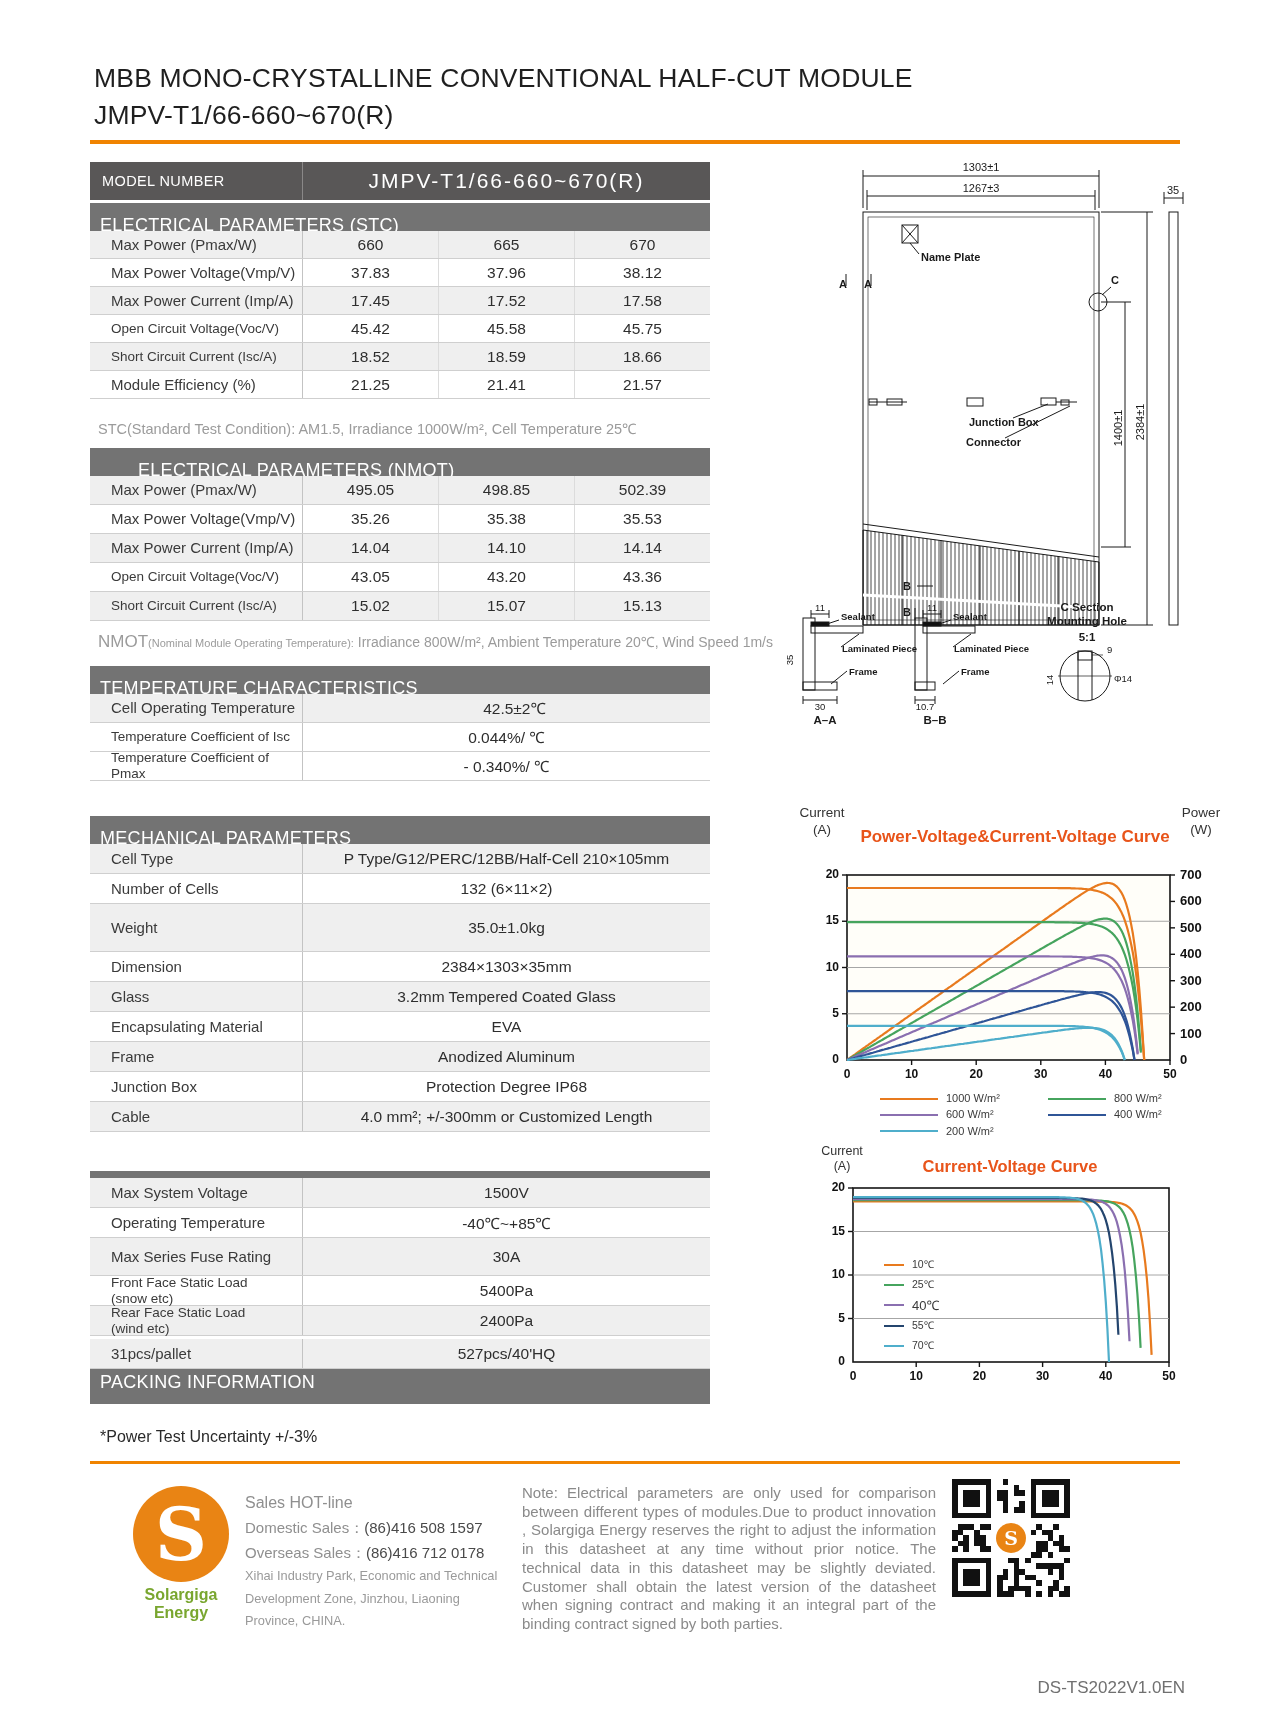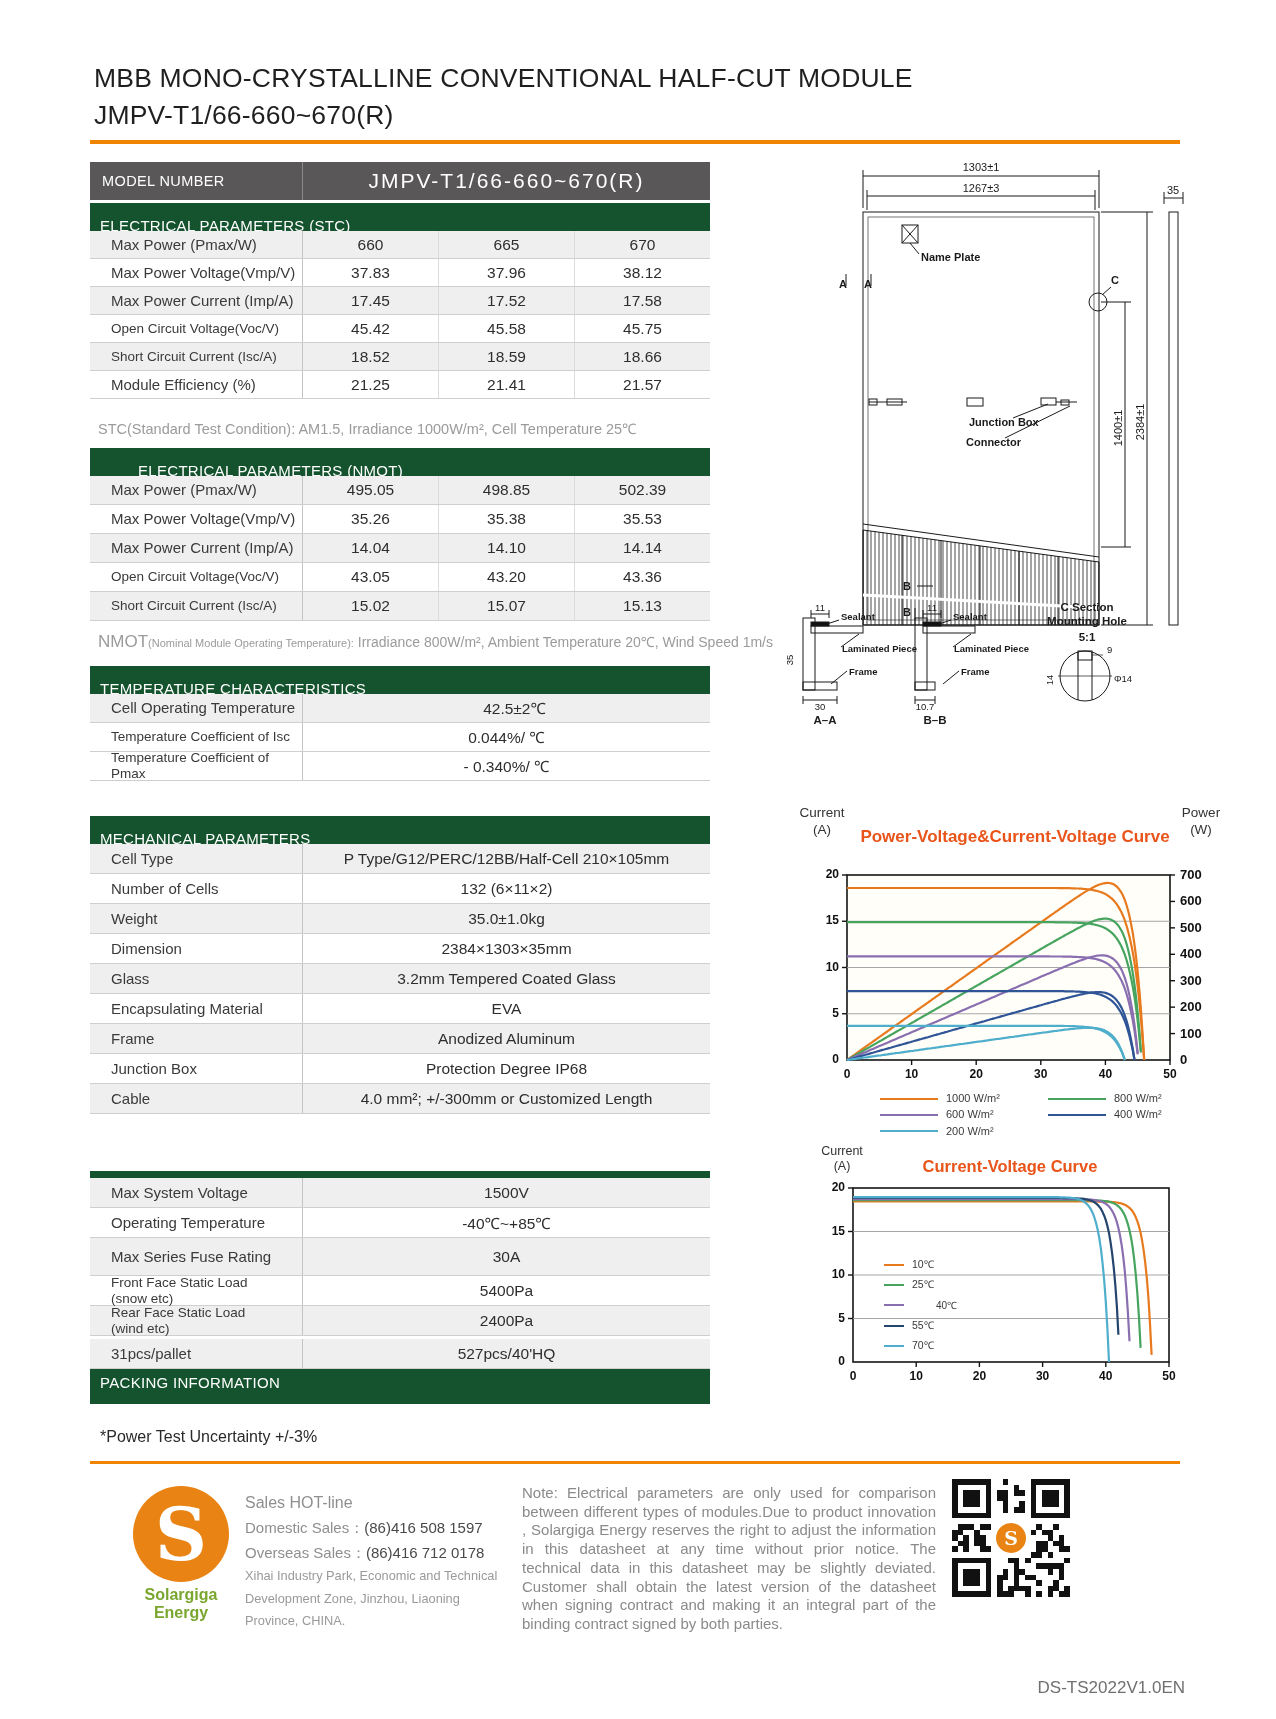--- a/index.html
+++ b/index.html
@@ -7,21 +7,21 @@
         font-family:"Liberation Sans",sans-serif;color:#222;}
   .abs{position:absolute;}
   
   #title{left:94px;top:60px;width:900px;font-size:26.5px;line-height:37px;color:#1f1f1f;letter-spacing:0.2px;}
   .rule{background:#F08300;height:4px;left:90px;width:1090px;}
   
   #model-bar{left:90px;top:162px;width:620px;height:38px;background:#595757;display:flex;}
   #model-bar .mlab{width:213px;display:flex;align-items:center;padding-left:12px;color:#fff;font-size:14.5px;letter-spacing:0.4px;border-right:1px solid #8a8888;box-sizing:border-box;}
   #model-bar .mval{flex:1;display:flex;align-items:center;justify-content:center;color:#fff;font-size:21px;letter-spacing:2px;}
   
-  .sec-h{left:90px;width:620px;height:44px;background:#14532d;color:#fff;display:flex;align-items:center;padding-left:10px;box-sizing:border-box;font-size:15px;letter-spacing:0.3px;}
+  .sec-h{left:90px;width:620px;height:44px;background:#737373;color:#fff;display:flex;align-items:center;padding-left:10px;box-sizing:border-box;font-size:18px;letter-spacing:0.3px;}
   
   .tbl{left:90px;width:620px;}
   .trow{display:flex;align-items:stretch;border-bottom:1px solid #cfcfcf;box-sizing:border-box;}
   .trow.odd{background:#EFEFEF;}
   .trow.even{background:#FFFFFF;}
   .tlabel{width:213px;box-sizing:border-box;padding-left:21px;display:flex;flex-direction:column;justify-content:center;font-size:15px;color:#3a3a3a;border-right:1px solid #c3c3c3;line-height:16px;}
   .tlabel.small{font-size:13.5px;}
   .tval{flex:1;display:flex;align-items:center;justify-content:center;font-size:15.5px;color:#2e2e2e;border-right:1px solid #dcdcdc;}
   .tval:last-child{border-right:none;}
   .note-gray{color:#9b9b9b;font-size:14.5px;}
@@ -194,21 +194,21 @@
           <div>Cell Type</div>
         </div>
         <div class="tval">P Type/G12/PERC/12BB/Half-Cell  210×105mm</div>
       </div>
       <div class="trow even" style="height: 30px;">
         <div class="tlabel">
           <div>Number of Cells</div>
         </div>
         <div class="tval">132 (6×11×2)</div>
       </div>
-      <div class="trow odd" style="height: 30px;">
+      <div class="trow odd" style="height: 48px;">
         <div class="tlabel">
           <div>Weight</div>
         </div>
         <div class="tval">35.0±1.0kg</div>
       </div>
       <div class="trow even" style="height: 30px;">
         <div class="tlabel">
           <div>Dimension</div>
         </div>
         <div class="tval">2384×1303×35mm</div>
@@ -657,17 +657,17 @@
       <line x1="316" y1="174" x2="316" y2="179" stroke="#141414" stroke-width="1.4"></line>
       <path d="M0.0 13.5L1.6 13.5L3.2 13.5L4.7 13.5L6.3 13.5L7.9 13.5L9.5 13.5L11.1 13.5L12.6 13.5L14.2 13.5L15.8 13.5L17.4 13.5L19.0 13.5L20.5 13.5L22.1 13.5L23.7 13.5L25.3 13.5L26.9 13.5L28.4 13.5L30.0 13.5L31.6 13.5L33.2 13.5L34.8 13.5L36.3 13.5L37.9 13.5L39.5 13.5L41.1 13.5L42.7 13.5L44.2 13.5L45.8 13.5L47.4 13.5L49.0 13.5L50.6 13.5L52.1 13.5L53.7 13.5L55.3 13.5L56.9 13.5L58.5 13.5L60.0 13.5L61.6 13.5L63.2 13.5L64.8 13.5L66.4 13.5L67.9 13.5L69.5 13.5L71.1 13.5L72.7 13.5L74.3 13.5L75.8 13.5L77.4 13.5L79.0 13.5L80.6 13.5L82.2 13.5L83.7 13.5L85.3 13.5L86.9 13.5L88.5 13.5L90.1 13.5L91.6 13.5L93.2 13.5L94.8 13.5L96.4 13.5L98.0 13.5L99.5 13.5L101.1 13.5L102.7 13.5L104.3 13.5L105.9 13.5L107.4 13.5L109.0 13.5L110.6 13.5L112.2 13.5L113.8 13.5L115.3 13.5L116.9 13.5L118.5 13.5L120.1 13.5L121.7 13.5L123.2 13.5L124.8 13.5L126.4 13.5L128.0 13.5L129.6 13.5L131.1 13.5L132.7 13.5L134.3 13.5L135.9 13.5L137.5 13.5L139.0 13.5L140.6 13.5L142.2 13.5L143.8 13.5L145.4 13.5L146.9 13.5L148.5 13.5L150.1 13.5L151.7 13.5L153.3 13.5L154.8 13.5L156.4 13.5L158.0 13.5L159.6 13.5L161.2 13.5L162.7 13.5L164.3 13.5L165.9 13.5L167.5 13.5L169.1 13.5L170.6 13.5L172.2 13.5L173.8 13.5L175.4 13.5L177.0 13.5L178.5 13.5L180.1 13.5L181.7 13.5L183.3 13.5L184.9 13.5L186.4 13.5L188.0 13.5L189.6 13.5L191.2 13.5L192.8 13.5L194.3 13.5L195.9 13.5L197.5 13.5L199.1 13.5L200.7 13.5L202.2 13.5L203.8 13.5L205.4 13.5L207.0 13.5L208.6 13.5L210.1 13.5L211.7 13.5L213.3 13.5L214.9 13.5L216.5 13.5L218.0 13.5L219.6 13.5L221.2 13.5L222.8 13.5L224.4 13.5L225.9 13.5L227.5 13.5L229.1 13.5L230.7 13.5L232.3 13.5L233.8 13.5L235.4 13.5L237.0 13.5L238.6 13.5L240.2 13.5L241.7 13.5L243.3 13.5L244.9 13.6L246.5 13.6L248.1 13.6L249.6 13.6L251.2 13.7L252.8 13.7L254.4 13.7L256.0 13.8L257.5 13.9L259.1 14.0L260.7 14.1L262.3 14.3L263.9 14.5L265.4 14.8L267.0 15.1L268.6 15.5L270.2 16.1L271.8 16.7L273.3 17.5L274.9 18.6L276.5 19.9L278.1 21.5L279.7 23.5L281.2 26.1L282.8 29.3L284.4 33.3L286.0 38.4L287.6 44.7L289.1 52.7L290.7 62.7L292.3 75.3L293.9 91.0L295.5 110.8L297.0 135.7L298.6 166.9" fill="none" stroke="#E87A1E" stroke-width="2.2" stroke-linejoin="round"></path>
       <path d="M0.0 12.2L1.6 12.2L3.2 12.2L4.7 12.2L6.3 12.2L7.9 12.2L9.5 12.2L11.1 12.2L12.6 12.2L14.2 12.2L15.8 12.2L17.4 12.2L19.0 12.2L20.5 12.2L22.1 12.2L23.7 12.2L25.3 12.2L26.9 12.2L28.4 12.2L30.0 12.2L31.6 12.2L33.2 12.2L34.8 12.2L36.3 12.2L37.9 12.2L39.5 12.2L41.1 12.2L42.7 12.2L44.2 12.2L45.8 12.2L47.4 12.2L49.0 12.2L50.6 12.2L52.1 12.2L53.7 12.2L55.3 12.2L56.9 12.2L58.5 12.2L60.0 12.2L61.6 12.2L63.2 12.2L64.8 12.2L66.4 12.2L67.9 12.2L69.5 12.2L71.1 12.2L72.7 12.2L74.3 12.2L75.8 12.2L77.4 12.2L79.0 12.2L80.6 12.2L82.2 12.2L83.7 12.2L85.3 12.2L86.9 12.2L88.5 12.2L90.1 12.2L91.6 12.2L93.2 12.2L94.8 12.2L96.4 12.2L98.0 12.2L99.5 12.2L101.1 12.2L102.7 12.2L104.3 12.2L105.9 12.2L107.4 12.2L109.0 12.2L110.6 12.2L112.2 12.2L113.8 12.2L115.3 12.2L116.9 12.2L118.5 12.2L120.1 12.2L121.7 12.2L123.2 12.2L124.8 12.2L126.4 12.2L128.0 12.2L129.6 12.2L131.1 12.2L132.7 12.2L134.3 12.2L135.9 12.2L137.5 12.2L139.0 12.2L140.6 12.2L142.2 12.2L143.8 12.2L145.4 12.2L146.9 12.2L148.5 12.2L150.1 12.2L151.7 12.2L153.3 12.2L154.8 12.2L156.4 12.2L158.0 12.2L159.6 12.2L161.2 12.2L162.7 12.2L164.3 12.2L165.9 12.2L167.5 12.2L169.1 12.2L170.6 12.2L172.2 12.2L173.8 12.2L175.4 12.2L177.0 12.2L178.5 12.2L180.1 12.2L181.7 12.2L183.3 12.2L184.9 12.2L186.4 12.2L188.0 12.2L189.6 12.2L191.2 12.2L192.8 12.2L194.3 12.2L195.9 12.2L197.5 12.2L199.1 12.2L200.7 12.2L202.2 12.2L203.8 12.2L205.4 12.2L207.0 12.2L208.6 12.2L210.1 12.2L211.7 12.2L213.3 12.2L214.9 12.2L216.5 12.2L218.0 12.2L219.6 12.2L221.2 12.2L222.8 12.2L224.4 12.2L225.9 12.2L227.5 12.2L229.1 12.2L230.7 12.2L232.3 12.2L233.8 12.2L235.4 12.3L237.0 12.3L238.6 12.3L240.2 12.3L241.7 12.4L243.3 12.4L244.9 12.5L246.5 12.6L248.1 12.7L249.6 12.8L251.2 13.0L252.8 13.2L254.4 13.4L256.0 13.7L257.5 14.1L259.1 14.7L260.7 15.3L262.3 16.1L263.9 17.1L265.4 18.3L267.0 19.9L268.6 21.8L270.2 24.3L271.8 27.4L273.3 31.3L274.9 36.2L276.5 42.3L278.1 50.0L279.7 59.6L281.2 71.7L282.8 86.9L284.4 106.0L286.0 129.9L287.6 159.9" fill="none" stroke="#46A45E" stroke-width="2.2" stroke-linejoin="round"></path>
       <path d="M0.0 11.1L1.6 11.1L3.2 11.1L4.7 11.1L6.3 11.1L7.9 11.1L9.5 11.1L11.1 11.1L12.6 11.1L14.2 11.1L15.8 11.1L17.4 11.1L19.0 11.1L20.5 11.1L22.1 11.1L23.7 11.1L25.3 11.1L26.9 11.1L28.4 11.1L30.0 11.1L31.6 11.1L33.2 11.1L34.8 11.1L36.3 11.1L37.9 11.1L39.5 11.1L41.1 11.1L42.7 11.1L44.2 11.1L45.8 11.1L47.4 11.1L49.0 11.1L50.6 11.1L52.1 11.1L53.7 11.1L55.3 11.1L56.9 11.1L58.5 11.1L60.0 11.1L61.6 11.1L63.2 11.1L64.8 11.1L66.4 11.1L67.9 11.1L69.5 11.1L71.1 11.1L72.7 11.1L74.3 11.1L75.8 11.1L77.4 11.1L79.0 11.1L80.6 11.1L82.2 11.1L83.7 11.1L85.3 11.1L86.9 11.1L88.5 11.1L90.1 11.1L91.6 11.1L93.2 11.1L94.8 11.1L96.4 11.1L98.0 11.1L99.5 11.1L101.1 11.1L102.7 11.1L104.3 11.1L105.9 11.1L107.4 11.1L109.0 11.1L110.6 11.1L112.2 11.1L113.8 11.1L115.3 11.1L116.9 11.1L118.5 11.1L120.1 11.1L121.7 11.1L123.2 11.1L124.8 11.1L126.4 11.1L128.0 11.1L129.6 11.1L131.1 11.1L132.7 11.1L134.3 11.1L135.9 11.1L137.5 11.1L139.0 11.1L140.6 11.1L142.2 11.1L143.8 11.1L145.4 11.1L146.9 11.1L148.5 11.1L150.1 11.1L151.7 11.1L153.3 11.1L154.8 11.1L156.4 11.1L158.0 11.1L159.6 11.1L161.2 11.1L162.7 11.1L164.3 11.1L165.9 11.1L167.5 11.1L169.1 11.1L170.6 11.1L172.2 11.1L173.8 11.1L175.4 11.1L177.0 11.1L178.5 11.1L180.1 11.1L181.7 11.1L183.3 11.1L184.9 11.1L186.4 11.1L188.0 11.1L189.6 11.1L191.2 11.1L192.8 11.1L194.3 11.1L195.9 11.1L197.5 11.1L199.1 11.1L200.7 11.1L202.2 11.1L203.8 11.1L205.4 11.1L207.0 11.1L208.6 11.1L210.1 11.1L211.7 11.1L213.3 11.2L214.9 11.2L216.5 11.2L218.0 11.2L219.6 11.2L221.2 11.2L222.8 11.2L224.4 11.2L225.9 11.2L227.5 11.3L229.1 11.3L230.7 11.3L232.3 11.4L233.8 11.4L235.4 11.5L237.0 11.6L238.6 11.7L240.2 11.9L241.7 12.1L243.3 12.3L244.9 12.6L246.5 13.0L248.1 13.5L249.6 14.1L251.2 14.9L252.8 15.8L254.4 17.0L256.0 18.5L257.5 20.4L259.1 22.8L260.7 25.8L262.3 29.5L263.9 34.2L265.4 40.1L267.0 47.5L268.6 56.7L270.2 68.4L271.8 83.0L273.3 101.3L274.9 124.3L276.5 153.2" fill="none" stroke="#8A6FB0" stroke-width="2.2" stroke-linejoin="round"></path>
       <path d="M0.0 10.0L1.6 10.0L3.2 10.0L4.7 10.0L6.3 10.0L7.9 10.0L9.5 10.0L11.1 10.0L12.6 10.0L14.2 10.0L15.8 10.0L17.4 10.0L19.0 10.0L20.5 10.0L22.1 10.0L23.7 10.0L25.3 10.0L26.9 10.0L28.4 10.0L30.0 10.0L31.6 10.0L33.2 10.0L34.8 10.0L36.3 10.0L37.9 10.0L39.5 10.0L41.1 10.0L42.7 10.0L44.2 10.0L45.8 10.0L47.4 10.0L49.0 10.0L50.6 10.0L52.1 10.0L53.7 10.0L55.3 10.0L56.9 10.0L58.5 10.0L60.0 10.0L61.6 10.0L63.2 10.0L64.8 10.0L66.4 10.0L67.9 10.0L69.5 10.0L71.1 10.0L72.7 10.0L74.3 10.0L75.8 10.0L77.4 10.0L79.0 10.0L80.6 10.0L82.2 10.0L83.7 10.0L85.3 10.0L86.9 10.0L88.5 10.0L90.1 10.0L91.6 10.0L93.2 10.0L94.8 10.0L96.4 10.0L98.0 10.0L99.5 10.0L101.1 10.0L102.7 10.0L104.3 10.0L105.9 10.0L107.4 10.0L109.0 10.0L110.6 10.0L112.2 10.0L113.8 10.0L115.3 10.0L116.9 10.0L118.5 10.0L120.1 10.0L121.7 10.0L123.2 10.0L124.8 10.0L126.4 10.0L128.0 10.0L129.6 10.0L131.1 10.0L132.7 10.0L134.3 10.0L135.9 10.0L137.5 10.0L139.0 10.0L140.6 10.0L142.2 10.0L143.8 10.0L145.4 10.0L146.9 10.0L148.5 10.0L150.1 10.0L151.7 10.0L153.3 10.0L154.8 10.0L156.4 10.0L158.0 10.0L159.6 10.0L161.2 10.0L162.7 10.0L164.3 10.0L165.9 10.0L167.5 10.0L169.1 10.0L170.6 10.0L172.2 10.0L173.8 10.0L175.4 10.0L177.0 10.0L178.5 10.0L180.1 10.0L181.7 10.0L183.3 10.0L184.9 10.0L186.4 10.0L188.0 10.0L189.6 10.0L191.2 10.0L192.8 10.0L194.3 10.0L195.9 10.0L197.5 10.0L199.1 10.0L200.7 10.0L202.2 10.0L203.8 10.0L205.4 10.0L207.0 10.0L208.6 10.0L210.1 10.1L211.7 10.1L213.3 10.1L214.9 10.1L216.5 10.1L218.0 10.2L219.6 10.2L221.2 10.2L222.8 10.3L224.4 10.4L225.9 10.5L227.5 10.6L229.1 10.7L230.7 10.9L232.3 11.2L233.8 11.5L235.4 11.8L237.0 12.3L238.6 12.9L240.2 13.6L241.7 14.5L243.3 15.7L244.9 17.1L246.5 18.9L248.1 21.2L249.6 24.1L251.2 27.7L252.8 32.2L254.4 37.9L256.0 45.0L257.5 53.9L259.1 65.1L260.7 79.1L262.3 96.8L263.9 118.9L265.4 146.7" fill="none" stroke="#24456E" stroke-width="2.2" stroke-linejoin="round"></path>
       <path d="M0.0 9.1L1.6 9.1L3.2 9.1L4.7 9.1L6.3 9.1L7.9 9.1L9.5 9.1L11.1 9.1L12.6 9.1L14.2 9.1L15.8 9.1L17.4 9.1L19.0 9.1L20.5 9.1L22.1 9.1L23.7 9.1L25.3 9.1L26.9 9.1L28.4 9.1L30.0 9.1L31.6 9.1L33.2 9.1L34.8 9.1L36.3 9.1L37.9 9.1L39.5 9.1L41.1 9.1L42.7 9.1L44.2 9.1L45.8 9.1L47.4 9.1L49.0 9.1L50.6 9.1L52.1 9.1L53.7 9.1L55.3 9.1L56.9 9.1L58.5 9.1L60.0 9.1L61.6 9.1L63.2 9.1L64.8 9.1L66.4 9.1L67.9 9.1L69.5 9.1L71.1 9.1L72.7 9.1L74.3 9.1L75.8 9.1L77.4 9.1L79.0 9.1L80.6 9.1L82.2 9.1L83.7 9.1L85.3 9.1L86.9 9.1L88.5 9.1L90.1 9.1L91.6 9.1L93.2 9.1L94.8 9.1L96.4 9.1L98.0 9.1L99.5 9.1L101.1 9.1L102.7 9.1L104.3 9.1L105.9 9.1L107.4 9.1L109.0 9.1L110.6 9.1L112.2 9.1L113.8 9.1L115.3 9.1L116.9 9.1L118.5 9.1L120.1 9.1L121.7 9.1L123.2 9.1L124.8 9.1L126.4 9.1L128.0 9.1L129.6 9.1L131.1 9.1L132.7 9.1L134.3 9.1L135.9 9.1L137.5 9.1L139.0 9.1L140.6 9.1L142.2 9.1L143.8 9.1L145.4 9.1L146.9 9.1L148.5 9.1L150.1 9.1L151.7 9.1L153.3 9.1L154.8 9.1L156.4 9.1L158.0 9.1L159.6 9.1L161.2 9.1L162.7 9.1L164.3 9.1L165.9 9.1L167.5 9.1L169.1 9.1L170.6 9.1L172.2 9.1L173.8 9.1L175.4 9.1L177.0 9.1L178.5 9.1L180.1 9.1L181.7 9.1L183.3 9.1L184.9 9.1L186.4 9.1L188.0 9.1L189.6 9.1L191.2 9.1L192.8 9.2L194.3 9.2L195.9 9.2L197.5 9.2L199.1 9.2L200.7 9.2L202.2 9.2L203.8 9.2L205.4 9.2L207.0 9.3L208.6 9.3L210.1 9.4L211.7 9.4L213.3 9.5L214.9 9.6L216.5 9.7L218.0 9.8L219.6 10.0L221.2 10.2L222.8 10.5L224.4 10.9L225.9 11.3L227.5 11.9L229.1 12.6L230.7 13.5L232.3 14.6L233.8 16.0L235.4 17.7L237.0 19.9L238.6 22.7L240.2 26.1L241.7 30.5L243.3 35.9L244.9 42.7L246.5 51.3L248.1 62.1L249.6 75.6L251.2 92.5L252.8 113.8L254.4 140.5L256.0 174.0" fill="none" stroke="#4FAECB" stroke-width="2.2" stroke-linejoin="round"></path>
     </svg>
     <div style="position: absolute; left: 884px; top: 1254px; line-height: 19px;">
       <span class="leg-item" style="display: block;"><span class="leg-swatch" style="width: 20px; border-top: 2.4px solid rgb(232, 122, 30);"></span><span class="leg-text" style="font-size: 10.5px;">10℃</span></span>
       <span class="leg-item" style="display: block;"><span class="leg-swatch" style="width: 20px; border-top: 2.4px solid rgb(70, 164, 94);"></span><span class="leg-text" style="font-size: 10.5px;">25℃</span></span>
-      <span class="leg-item" style="display: block;"><span class="leg-swatch" style="width: 20px; border-top: 2.4px solid rgb(138, 111, 176);"></span><span class="leg-text" style="font-size: 10px; margin-left: 24px;">40℃</span></span>
+      <span class="leg-item" style="display: block;"><span class="leg-swatch" style="width: 20px; border-top: 2.4px solid rgb(138, 111, 176);"></span><span class="leg-text" style="font-size: 13px;">40℃</span></span>
       <span class="leg-item" style="display: block;"><span class="leg-swatch" style="width: 20px; border-top: 2.4px solid rgb(36, 69, 110);"></span><span class="leg-text" style="font-size: 10.5px;">55℃</span></span>
       <span class="leg-item" style="display: block;"><span class="leg-swatch" style="width: 20px; border-top: 2.4px solid rgb(79, 174, 203);"></span><span class="leg-text" style="font-size: 10.5px;">70℃</span></span>
     </div>
   </div>
 
 </body></html>

